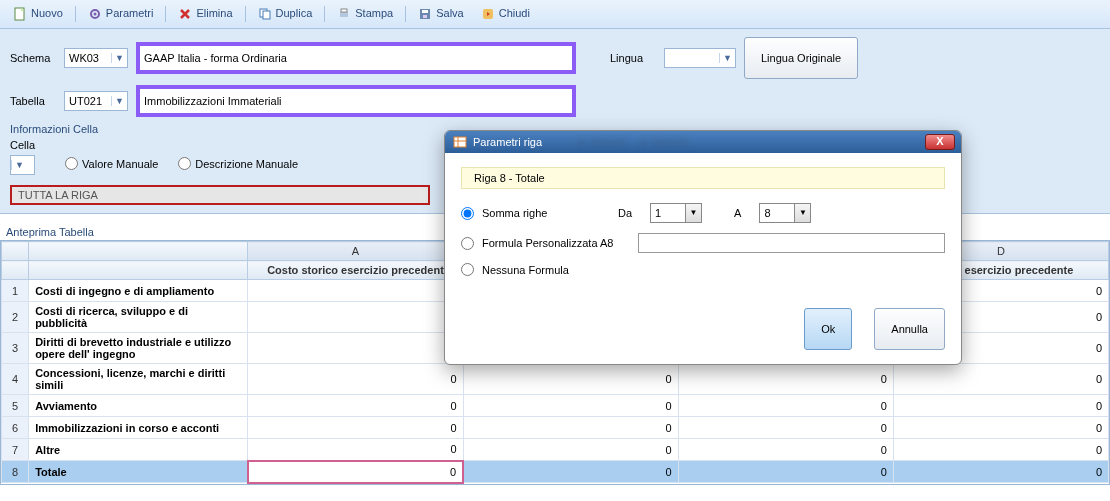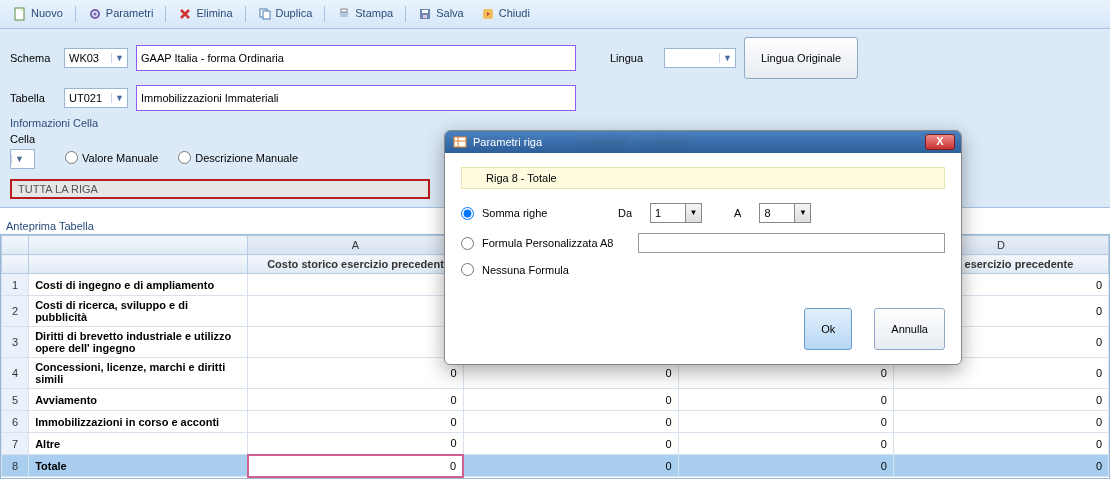--- a/index.html
+++ b/index.html
@@ -7,21 +7,21 @@
 .toolbar{background:linear-gradient(#eaf3fc,#d6e7fa);padding:4px 6px;border-bottom:1px solid #a8c3e0;display:flex;align-items:center;gap:3px}
 .tb-btn{display:flex;align-items:flex-start;gap:4px;padding:2px 6px;border:1px solid transparent;border-radius:3px;cursor:pointer;color:#2a4c7a}
 .tb-sep{width:1px;height:16px;background:#a8c3e0;margin:0 2px}
 .icon{width:14px;height:14px;display:inline-block}
 .main{background:#dceaf8;padding:8px 10px;border-bottom:1px solid #a8c3e0}
 .row{display:flex;align-items:center;gap:8px;margin-bottom:6px}
 .lbl{color:#000;min-width:46px}
 .combo{display:flex;align-items:center;background:#fff;border:1px solid #9ab7d6;height:20px}
 .combo input{border:none;padding:0 4px;height:18px;outline:none}
 .combo .arr{width:16px;text-align:center;color:#4a6a9a;border-left:1px solid #c5d6ea;font-size:9px}
-.txt{background:#fff;border:1px solid #8b5cf6;height:20px;padding:12px 4px}
+.txt{background:#fff;border:4px solid #8b5cf6;height:20px;padding:12px 4px}
 .fieldset-label{color:#2a4c7a;margin:4px 0}
 .cell-row{display:flex;gap:30px;margin-top:4px}
 .cell-col .lbl2{color:#000;display:block;margin-bottom:4px}
 .radio-row{display:flex;gap:20px;margin-top:18px;}
 .radio-row label{display:flex;align-items:center;gap:4px}
 .readonly-bar{background:#e6e6e6;border:2px solid #b91c1c;height:20px;display:flex;align-items:center;padding:0 6px;color:#555;margin-top:10px;width:420px}
 .preview-label{color:#2a4c7a;margin:12px 0 2px 6px}
 .grid{border:1px solid #9ab7d6;background:#fff}
 .grid table{border-collapse:collapse;width:100%}
 .grid th{background:linear-gradient(#f4f8fc,#dfe9f4);border:1px solid #b8cde4;font-weight:normal;padding:3px 6px;text-align:center;color:#333}
@@ -34,21 +34,21 @@
 .grid tr.total td.rownum{background:#a9cef0}
 .grid tr.total td.selcell{background:#fff;border:2px solid #d06090}
 .btn{background:linear-gradient(#fefefe,#e7ecf2);border:1px solid #8fa9c6;border-radius:3px;padding:14px 16px;cursor:pointer}
 .btn.primary{background:linear-gradient(#e2f0fc,#b6d8f4);border-color:#6a9bce}
 
 .modal-overlay{position:fixed;top:130px;left:444px;width:518px;background:#fff;border:1px solid #888;border-radius:6px;box-shadow:0 6px 20px rgba(0,0,0,.35)}
 .modal-title{background:linear-gradient(#4b80bf,#2c5e99);color:#fff;padding:4px 8px;display:flex;align-items:center;gap:6px;border-radius:5px 5px 0 0;position:relative}
 .modal-title .close{position:absolute;right:6px;top:3px;background:linear-gradient(#f18d8d,#c83030);border:1px solid #7a1b1b;color:#fff;width:30px;height:16px;border-radius:3px;text-align:center;line-height:13px;font-weight:bold;cursor:pointer}
 .modal-title .blur{filter:blur(3px);opacity:.4;margin-left:30px;color:#444}
 .modal-body{padding:14px 16px}
-.rowname{background:#fffce0;border:1px solid #e8e4b0;padding:4px 24px;margin-bottom:14px}
+.rowname{background:#fffce0;border:1px solid #e8e4b0;padding:4px 12px;margin-bottom:14px}
 .opt{display:flex;align-items:center;gap:6px;margin-bottom:10px}
 .opt input[type=radio]{margin-right:2px}
 .opt .mini-combo{display:inline-flex;border:1px solid #888;height:20px}
 .opt .mini-combo input{border:none;width:34px;padding:0 4px}
 .opt .mini-combo .arr{width:16px;border-left:1px solid #888;text-align:center;font-size:8px;line-height:18px;background:linear-gradient(#f5f5f5,#ddd)}
 .opt .formula-box{border:1px solid #999;height:20px;flex:1;background:#fff}
 .modal-foot{display:flex;justify-content:flex-end;gap:22px;padding:8px 16px 14px}
 .sp{display:inline-block}
 </style>
 </head>

